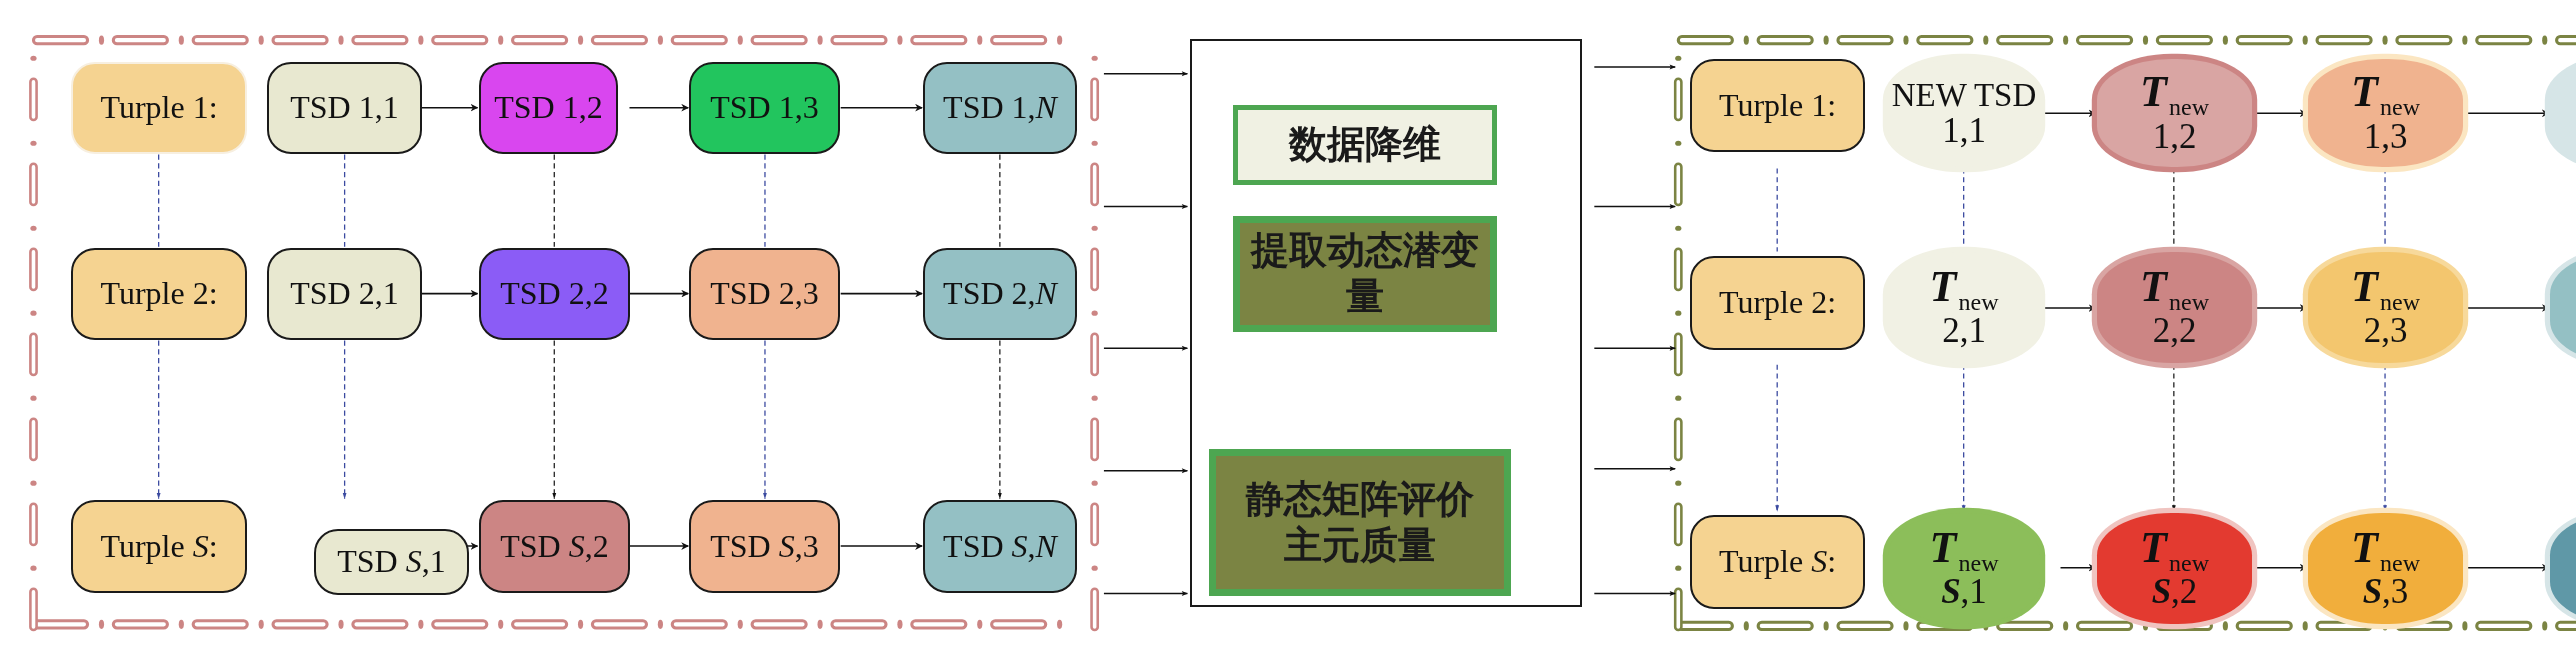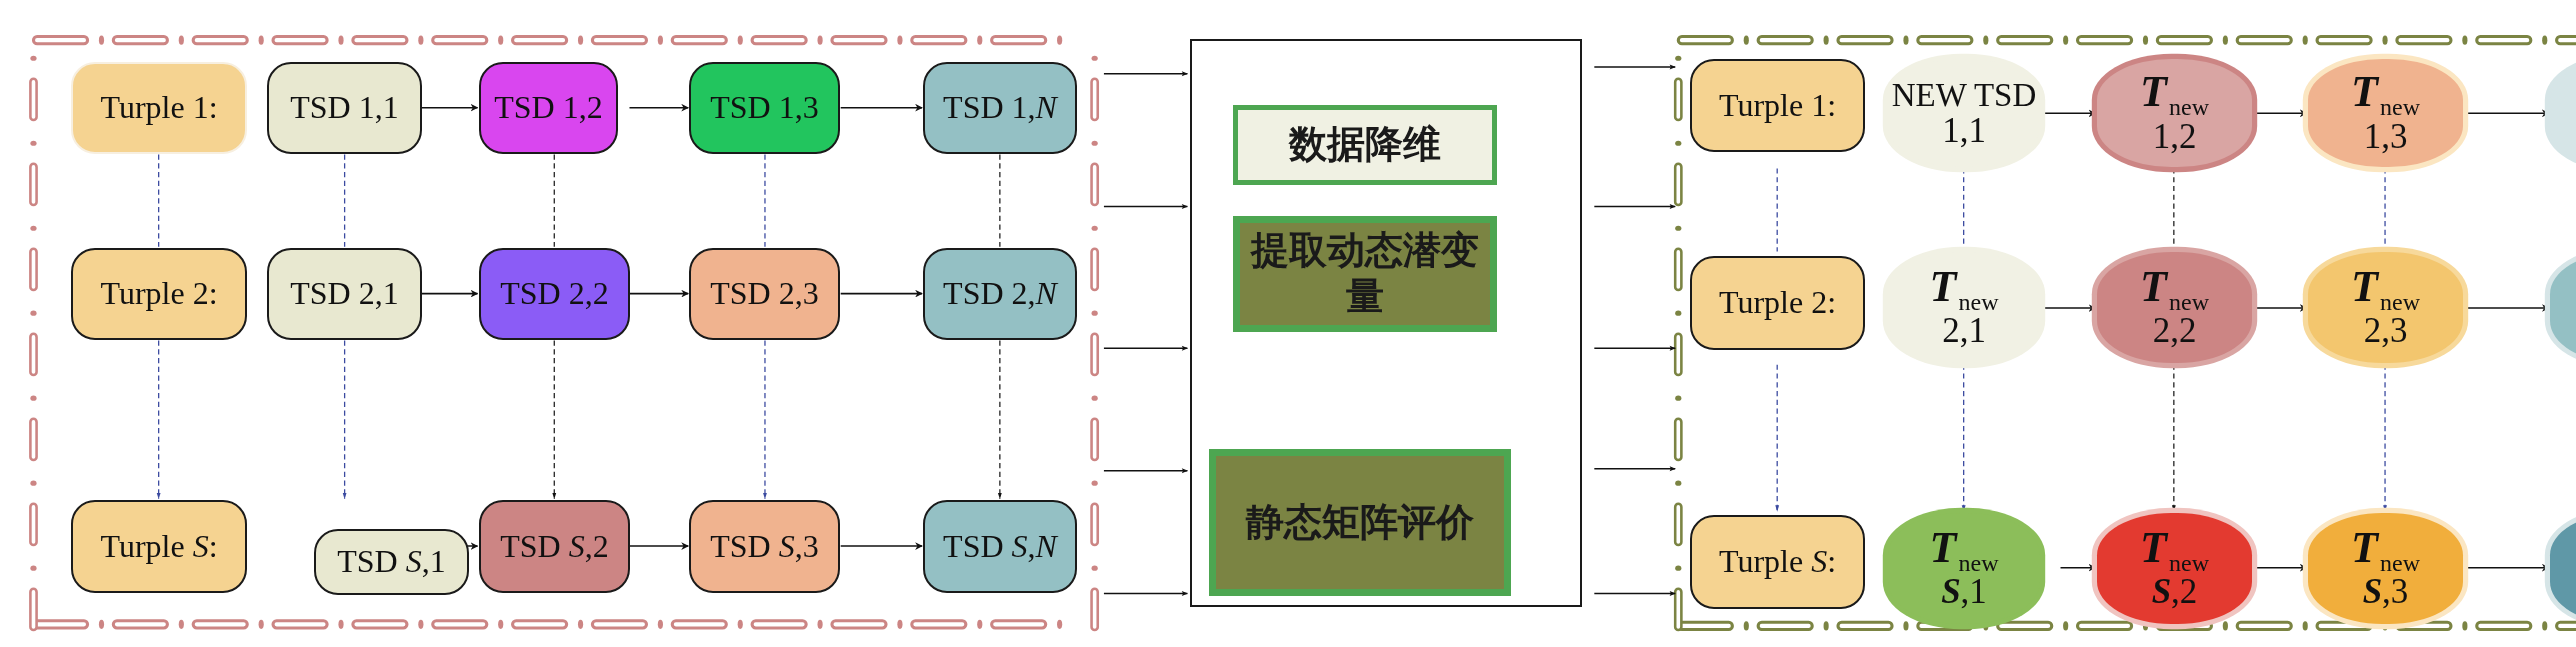--- a/index.html
+++ b/index.html
@@ -316,20 +316,21 @@
 
 <div class="midbox"></div>
 <div class="step light" style="left:1233px;top:78px;width:264px;height:80px;margin-top:27px;">
   <span>数据降维</span>
 </div>
 <div class="step dark" style="left:1233px;top:216px;width:264px;height:116px;">
   <span>提取动态潜变量</span>
 </div>
 <div class="step dark" style="left:1209px;top:449px;width:302px;height:147px;flex-direction:column;">
   <span>静态矩阵评价</span>
+  <span>主元质量</span>
 </div>
 
 <div id="right-panel">
 
   <div class="node rect" style="left:1690px;top:59px;width:175px;height:93px;background:#f5d391;">
     <span><span>Turple 1:</span></span>
   </div>
   <div class="node rect" style="left:1690px;top:256px;width:175px;height:94px;background:#f5d391;">
     <span><span>Turple 2:</span></span>
   </div>

